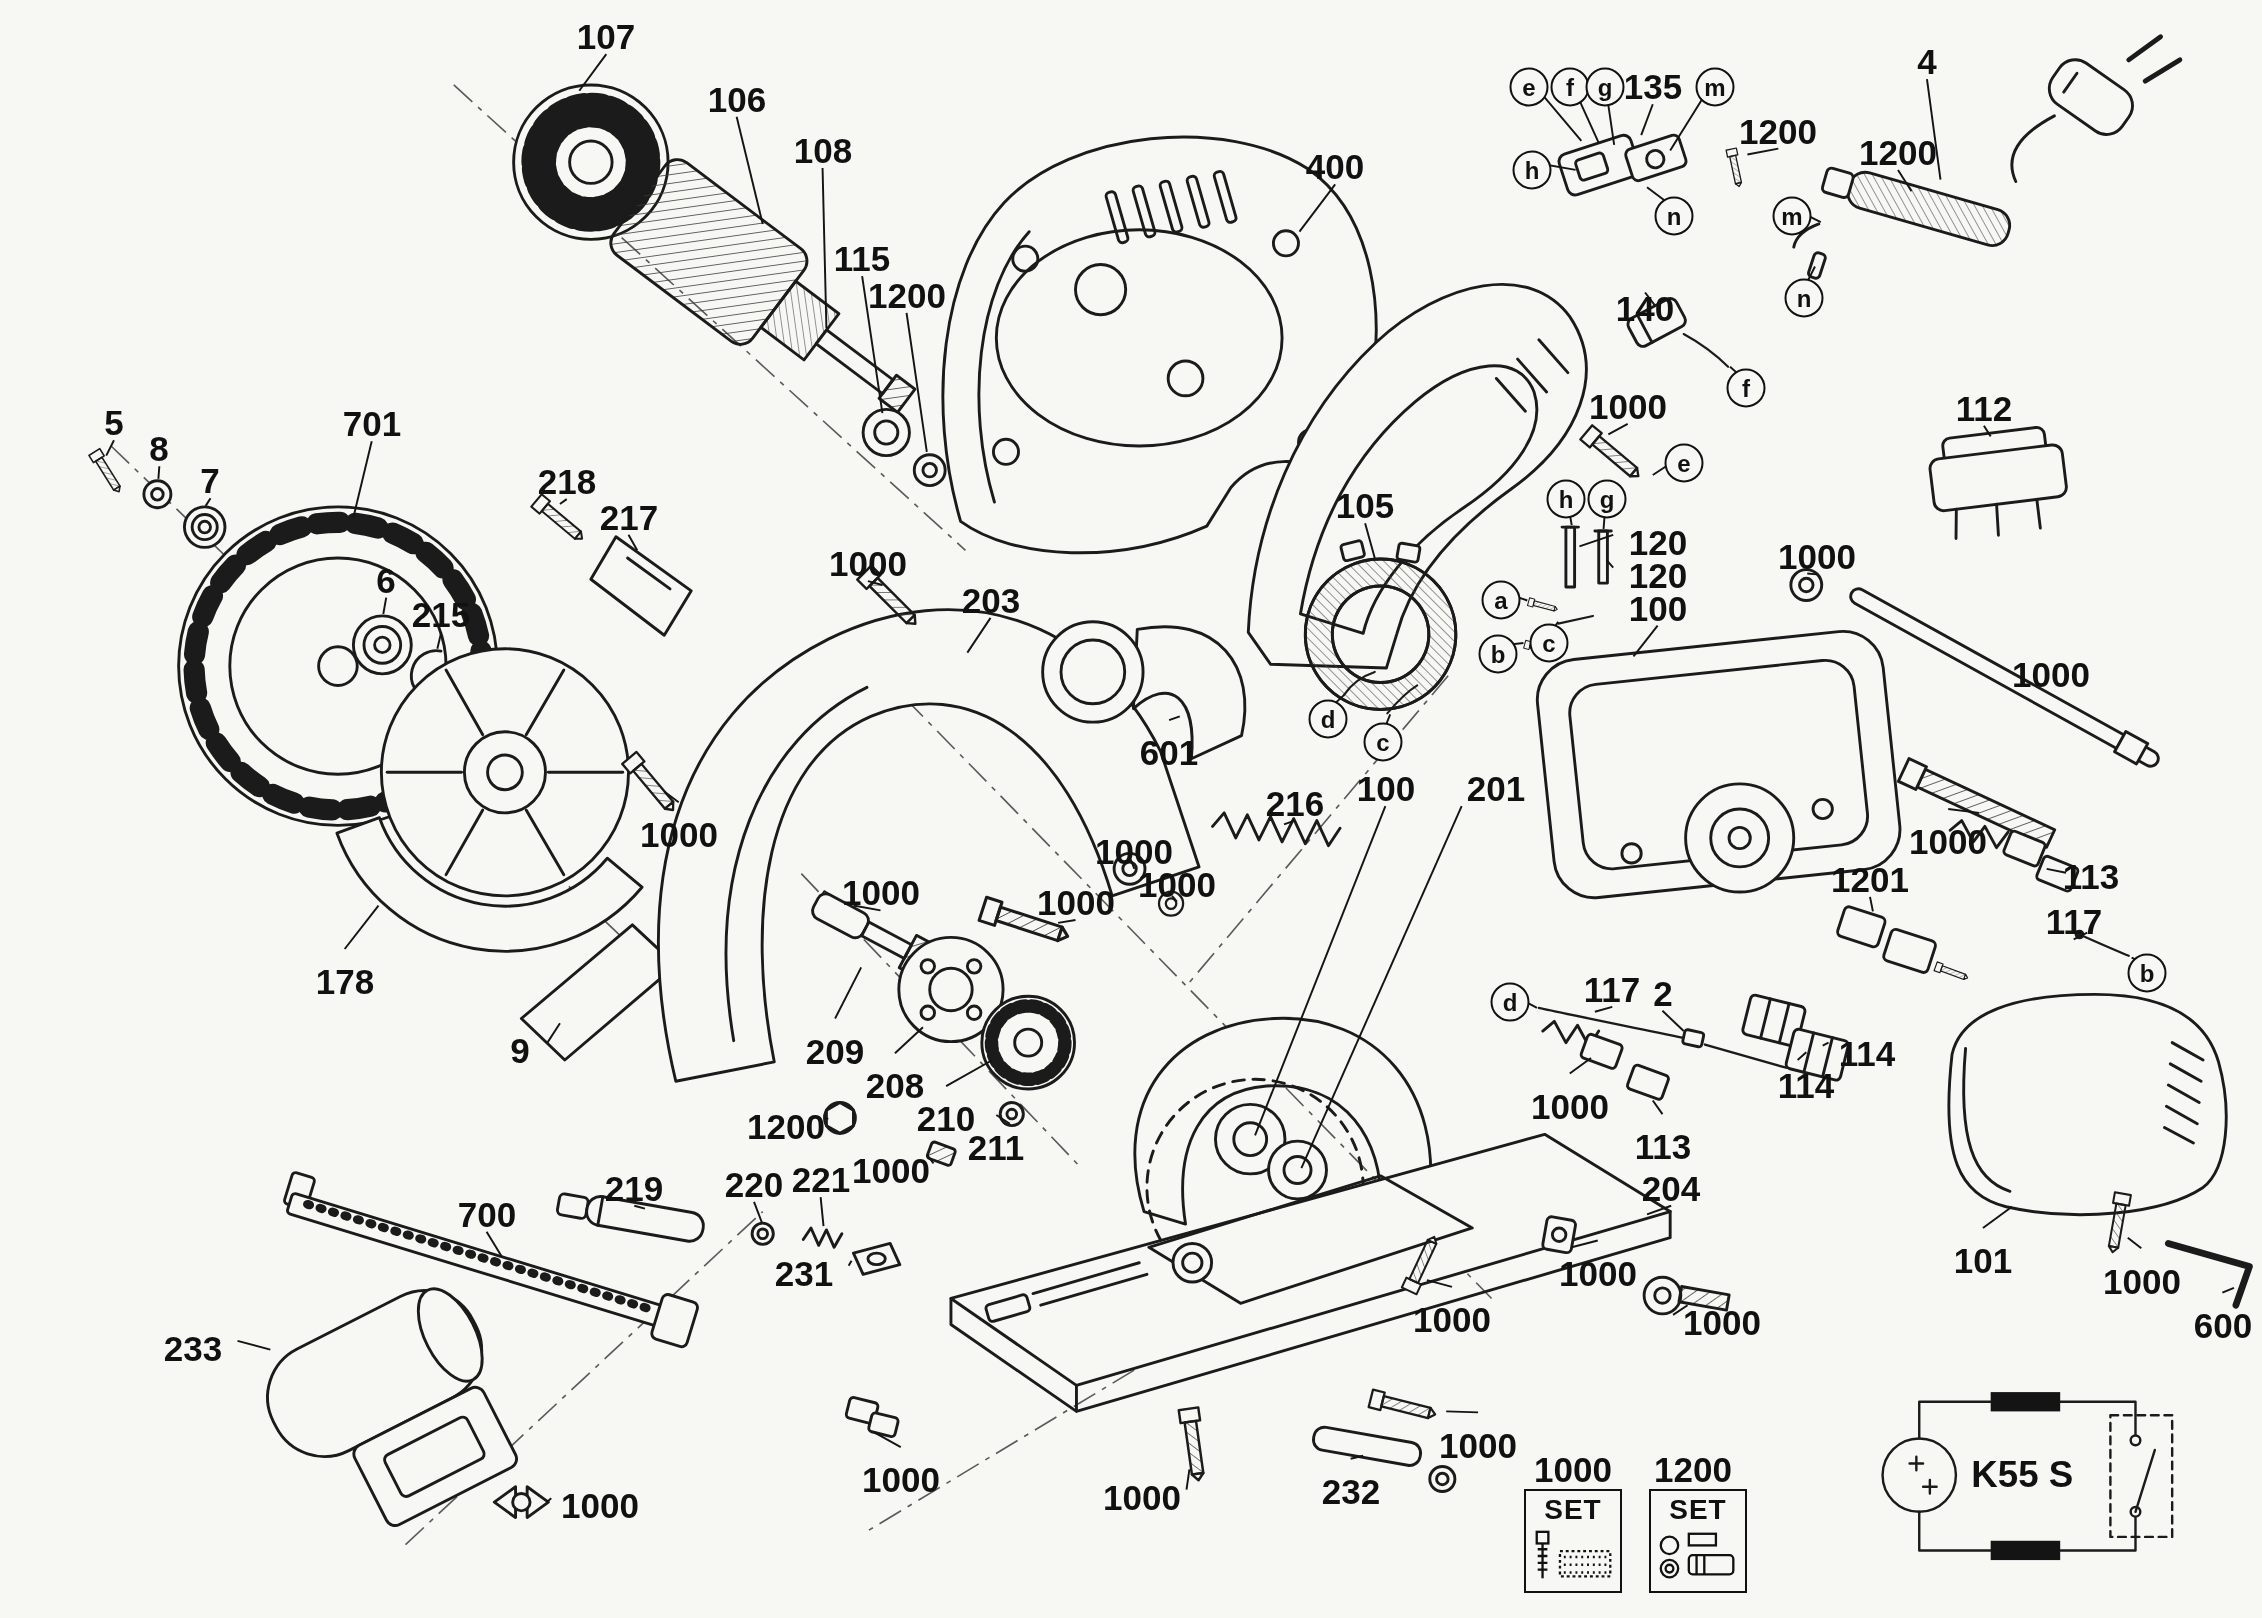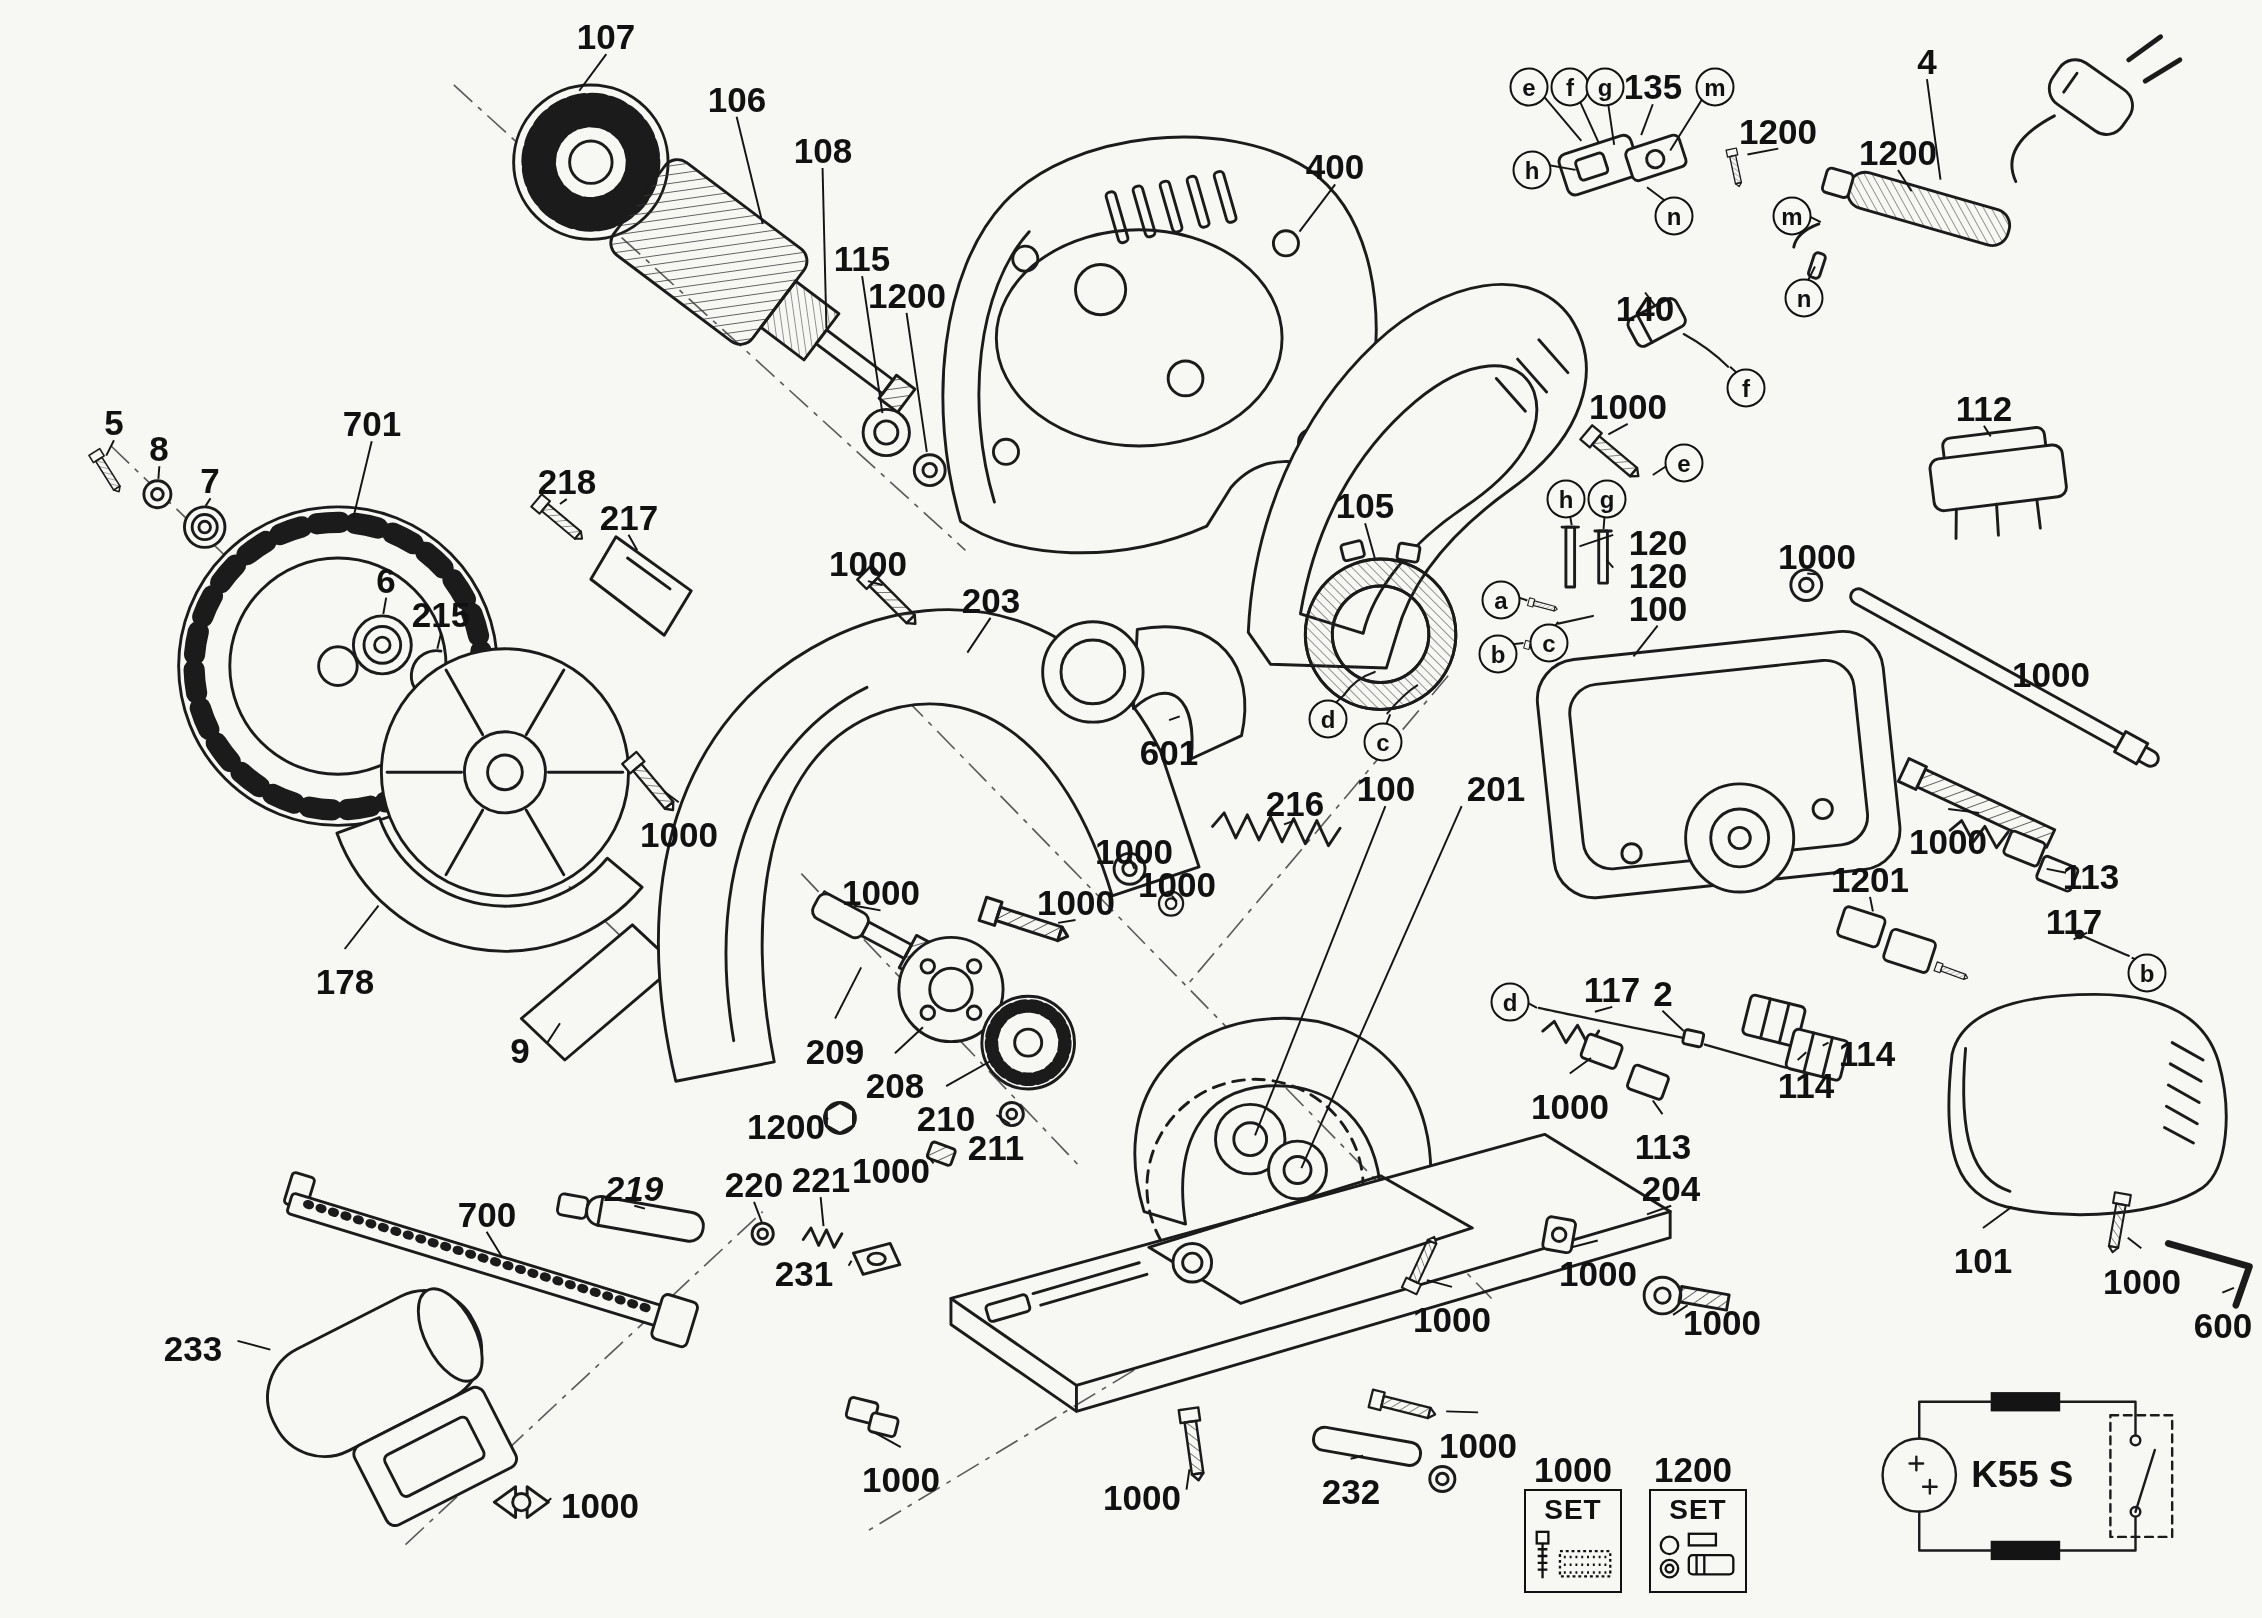--- a/index.html
+++ b/index.html
@@ -569,21 +569,21 @@
       <div class="part-label" style="left: 1612px; top: 982px;">117</div>
       <div class="part-label" style="left: 1663px; top: 986px;">2</div>
       <div class="part-label" style="left: 1570px; top: 1099px;">1000</div>
       <div class="part-label" style="left: 1663px; top: 1139px;">113</div>
       <div class="part-label" style="left: 1806px; top: 1078px;">114</div>
       <div class="part-label" style="left: 1867px; top: 1046px;">114</div>
       <div class="part-label" style="left: 1671px; top: 1181px;">204</div>
       <div class="part-label" style="left: 1983px; top: 1253px;">101</div>
       <div class="part-label" style="left: 2142px; top: 1274px;">1000</div>
       <div class="part-label" style="left: 2223px; top: 1318px;">600</div>
-      <div class="part-label" style="left: 634px; top: 1181px; font-style: italic;">219</div>
+      <div class="part-label" style="left: 634px; top: 1181px;">219</div>
       <div class="part-label" style="left: 754px; top: 1177px;">220</div>
       <div class="part-label" style="left: 821px; top: 1172px;">221</div>
       <div class="part-label" style="left: 804px; top: 1266px;">231</div>
       <div class="part-label" style="left: 487px; top: 1207px;">700</div>
       <div class="part-label" style="left: 193px; top: 1341px;">233</div>
       <div class="part-label" style="left: 1598px; top: 1266px;">1000</div>
       <div class="part-label" style="left: 1452px; top: 1312px;">1000</div>
       <div class="part-label" style="left: 1722px; top: 1315px;">1000</div>
       <div class="part-label" style="left: 1478px; top: 1438px;">1000</div>
       <div class="part-label" style="left: 1351px; top: 1484px;">232</div>

